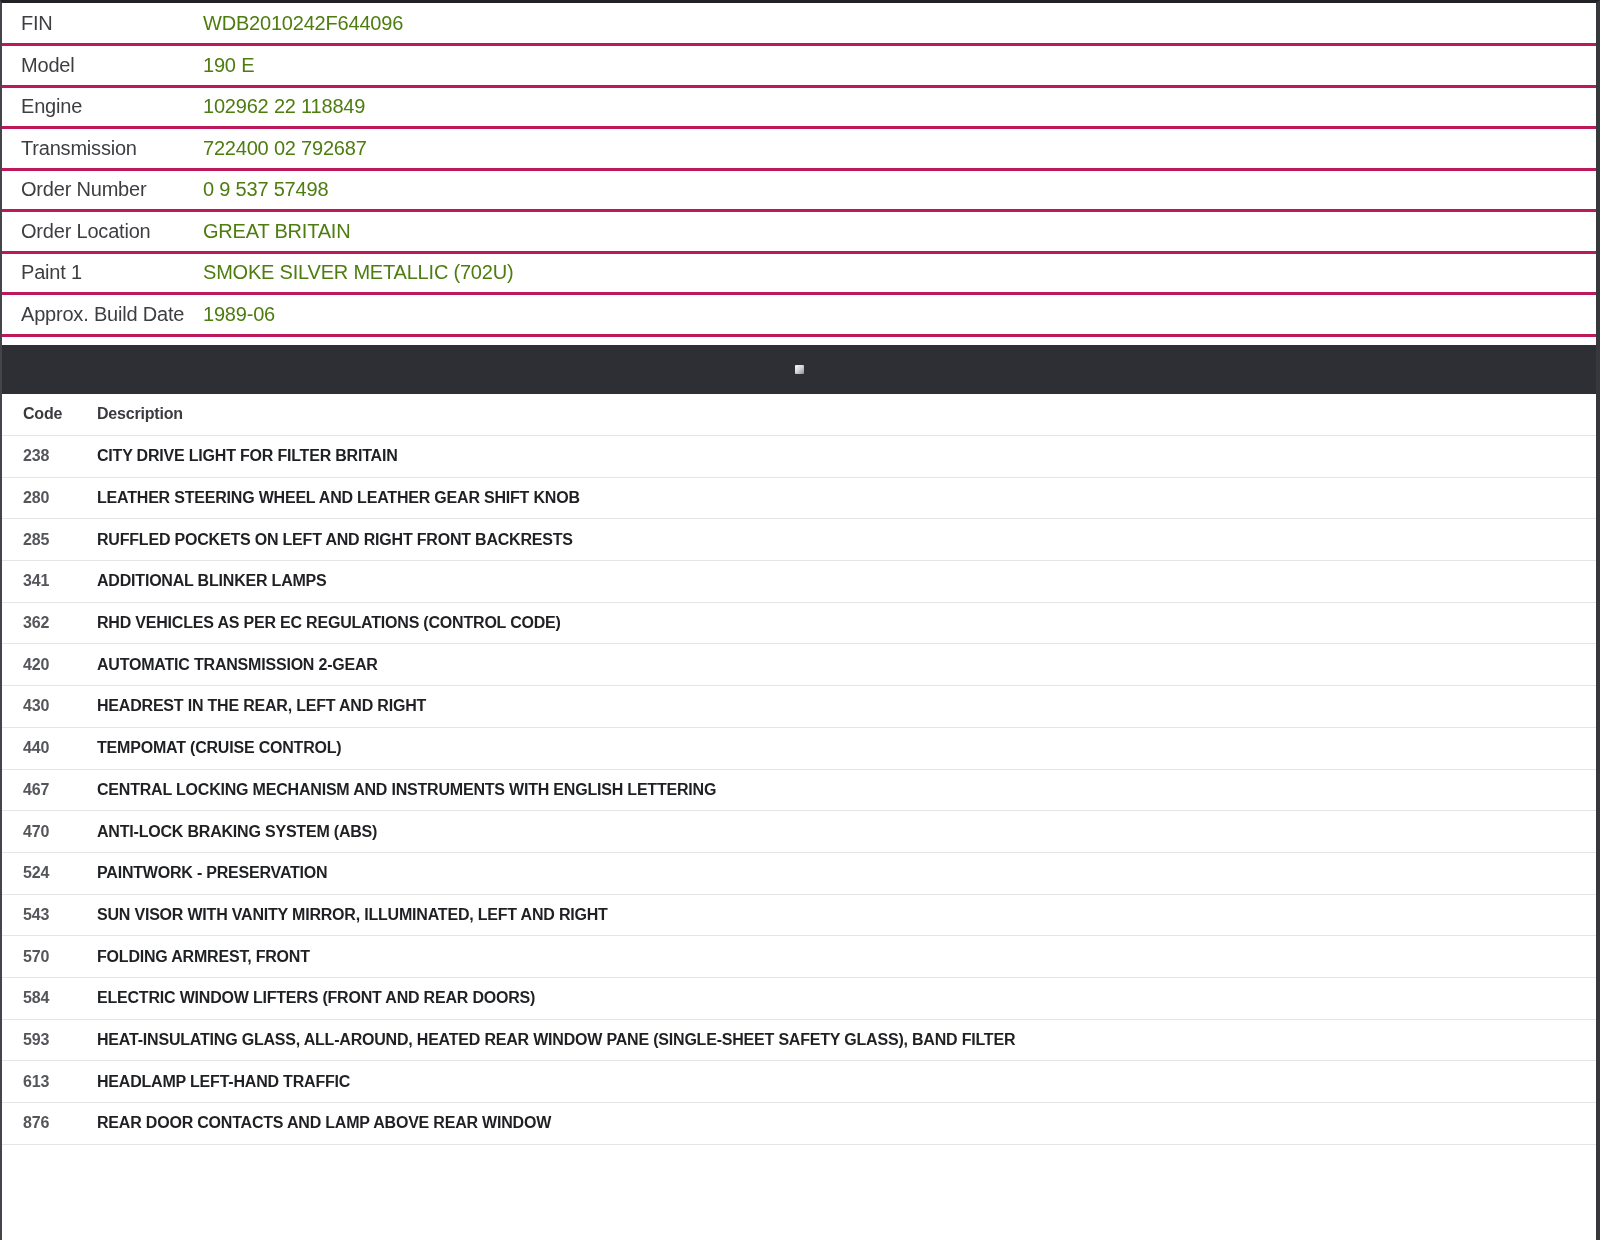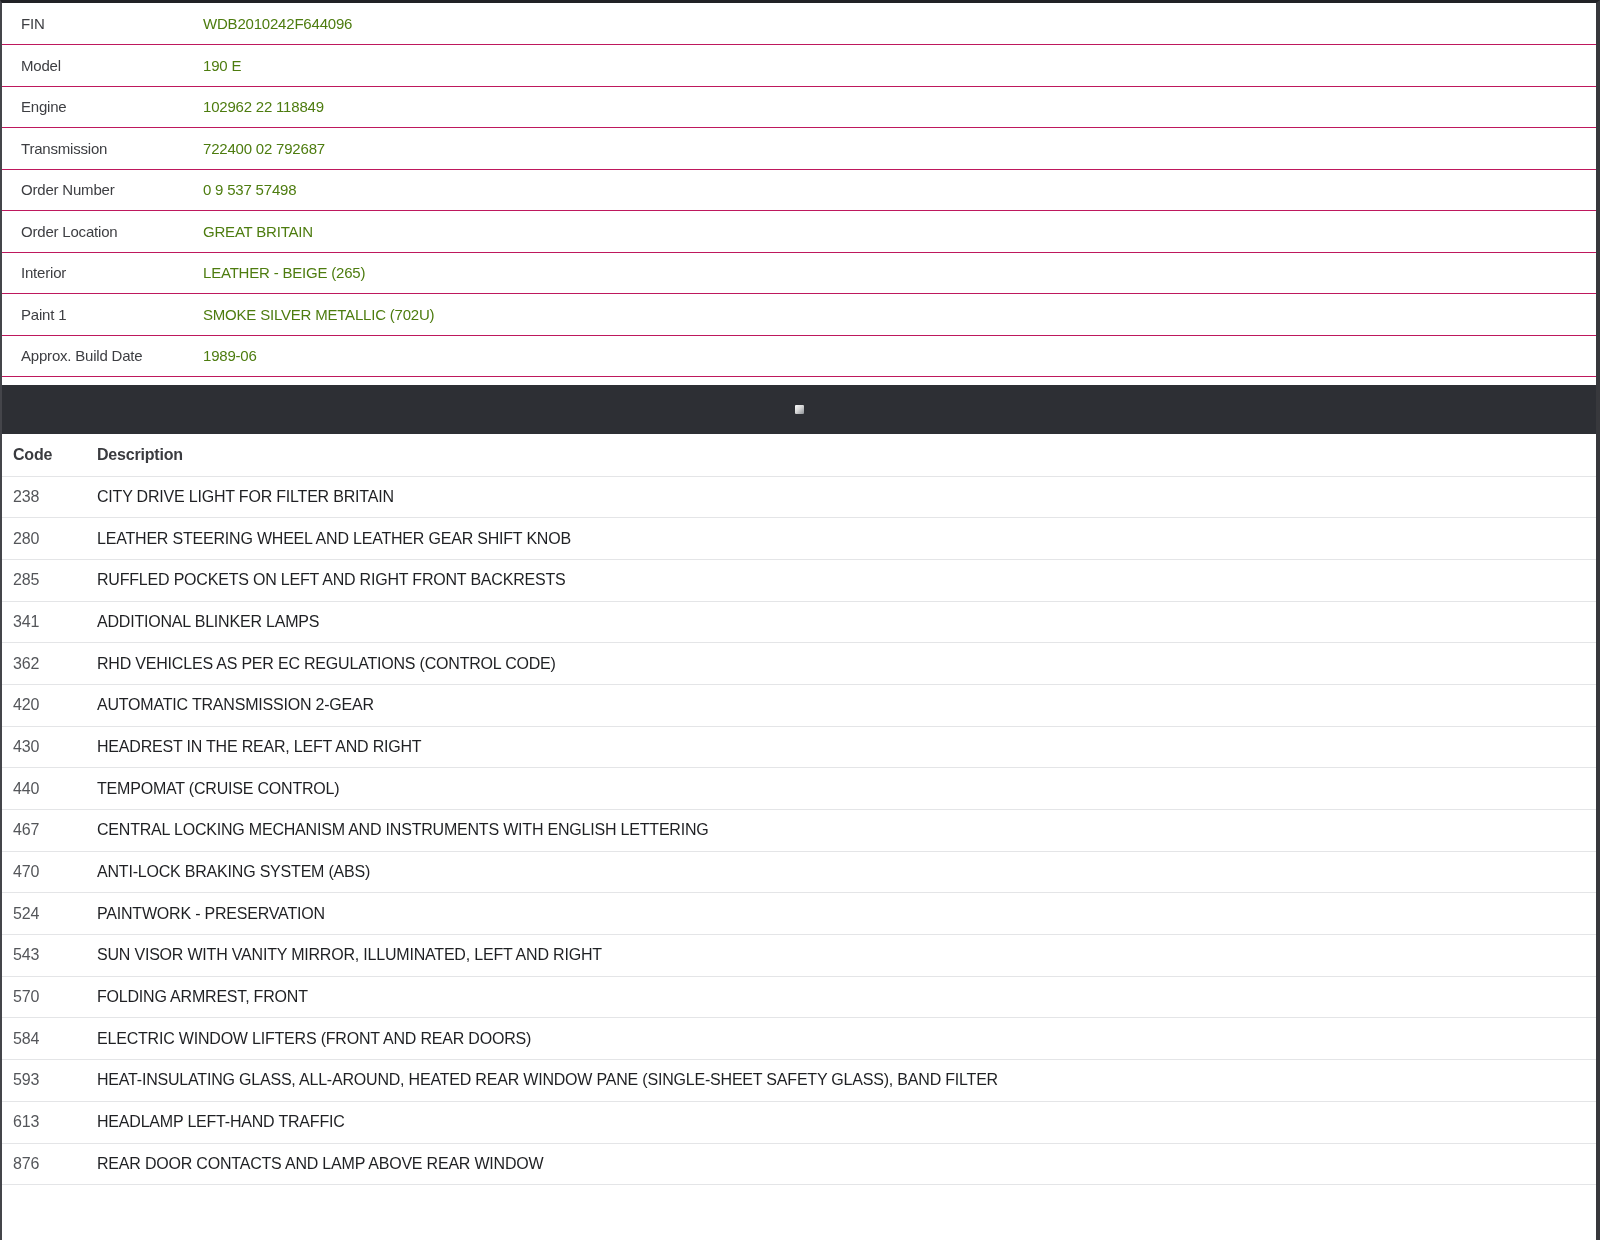--- a/index.html
+++ b/index.html
@@ -16,22 +16,22 @@
     border-right: 4px solid #37383c;
     border-left: 2px solid #44454a;
     overflow: hidden;
   }
 
   table { border-collapse: collapse; width: 100%; table-layout: fixed; }
 
   
   .kv-table td {
     height: 41.5px;
-    border-bottom: 1px solid #be185d;
-    font-size: 15px;
+    border-bottom: 3px solid #be185d;
+    font-size: 20px;
     vertical-align: middle;
     white-space: nowrap;
     overflow: hidden;
   }
   .kv-table td.kv-label {
     width: 201px;
     padding-left: 19px;
     color: #3d3e42;
   }
   .kv-table td.kv-value {
@@ -65,22 +65,23 @@
     text-align: left;
     vertical-align: middle;
   }
   .codes-table td {
     height: 41.7px;
     border-bottom: 1px solid #e4e5e7;
     font-size: 16px;
     vertical-align: middle;
     white-space: nowrap;
     overflow: hidden;
-  }
-  .codes-table .code-col { width: 95px; padding-left: 11px; }
+    font-weight: bold;
+  }
+  .codes-table .code-col { width: 95px; padding-left: 21px; }
   .codes-table td.code { color: #54565a; }
   .codes-table td.desc { color: #1f2023; }
 </style>
 </head>
 <body>
 
 <div class="page">
 
   <table class="kv-table">
     <tbody>
@@ -107,24 +108,20 @@
   <tr class="kv-row">
     <td class="kv-label">Order Number</td>
     <td class="kv-value">0 9 537 57498</td>
   </tr>
 
   <tr class="kv-row">
     <td class="kv-label">Order Location</td>
     <td class="kv-value">GREAT BRITAIN</td>
   </tr>
 
-  <tr class="kv-row">
-    <td class="kv-label">Interior</td>
-    <td class="kv-value">LEATHER - BEIGE (265)</td>
-  </tr>
 
   <tr class="kv-row">
     <td class="kv-label">Paint 1</td>
     <td class="kv-value">SMOKE SILVER METALLIC (702U)</td>
   </tr>
 
   <tr class="kv-row">
     <td class="kv-label">Approx. Build Date</td>
     <td class="kv-value">1989-06</td>
   </tr>

